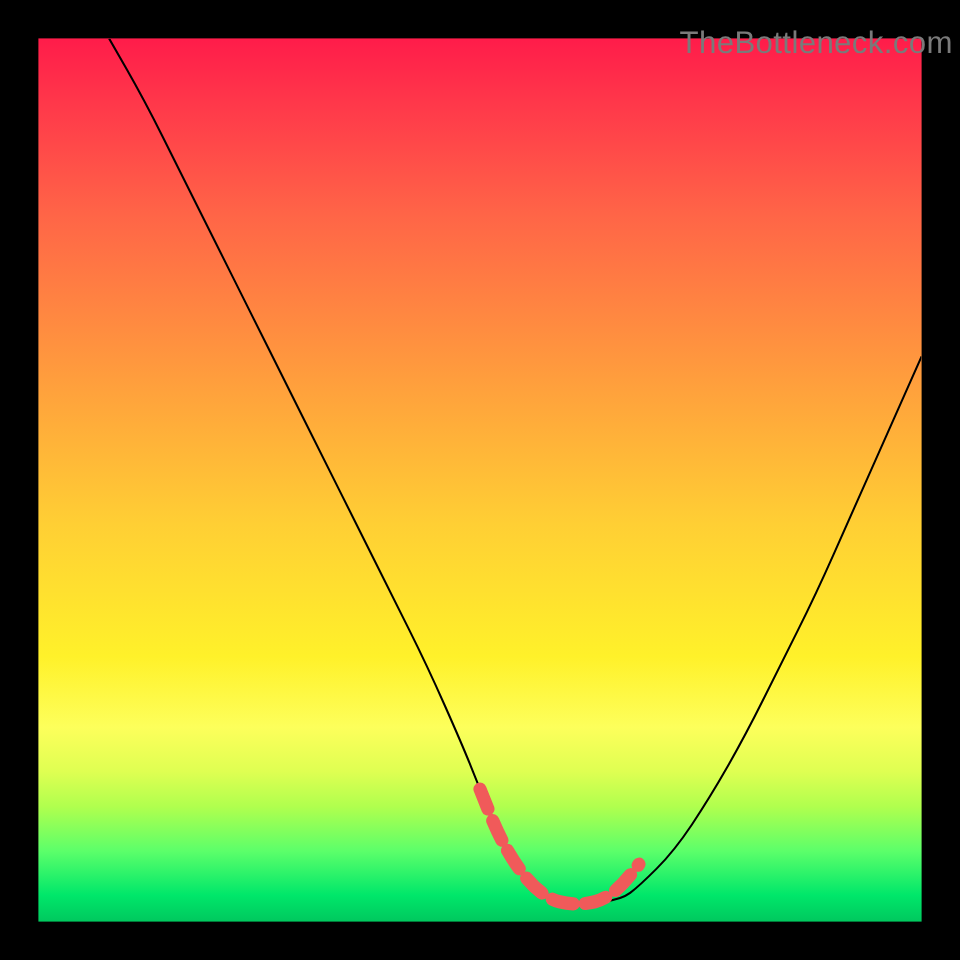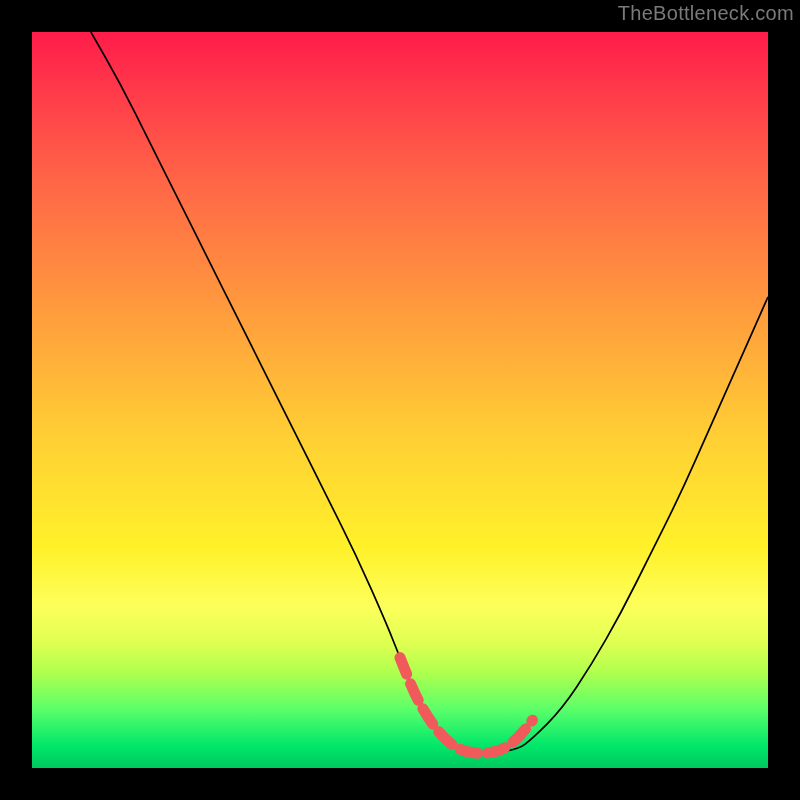--- a/index.html
+++ b/index.html
@@ -11,24 +11,24 @@
     overflow: hidden;
     font-family: Arial, Helvetica, sans-serif;
   }
   .outer {
     position: relative;
     width: 800px;
     height: 800px;
   }
   .watermark {
     position: absolute;
-    top: 2px;
+    top: 20px;
     right: 6px;
     color: #7a7a7a;
-    font-size: 20px;
+    font-size: 26px;
     letter-spacing: 0.3px;
     z-index: 5;
   }
   .plot {
     position: absolute;
     left: 32px;
     top: 32px;
     width: 736px;
     height: 736px;
     background: linear-gradient(

